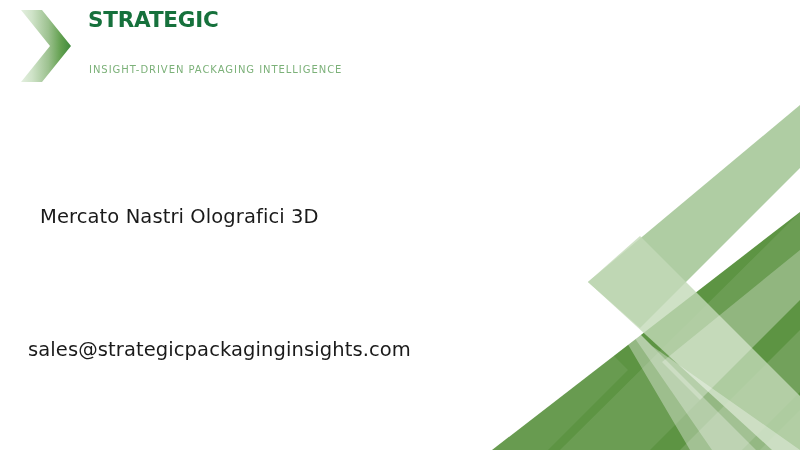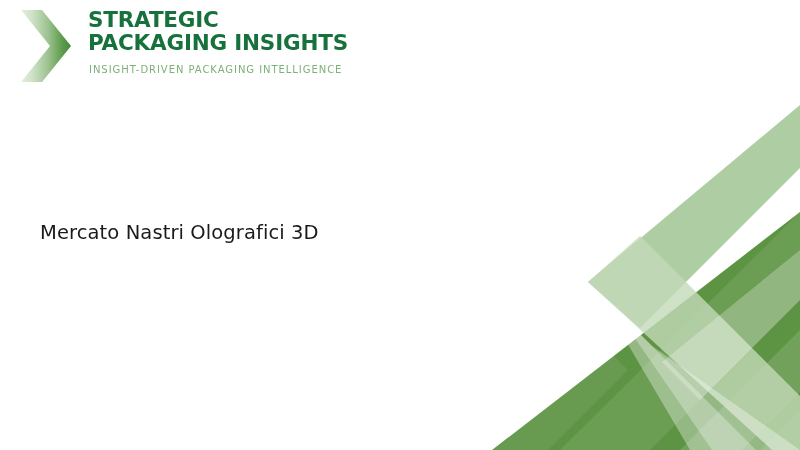--- a/index.html
+++ b/index.html
@@ -81,21 +81,20 @@
   
   .slide-title {
     position: absolute;
     left: 40px;
     top: 205px;
     font-size: 19.5px;
     font-weight: normal;
     color: #1a1a1a;
     letter-spacing: 0.1px;
     white-space: nowrap;
-    margin-top: 16px;
   }
 
   .slide-email {
     position: absolute;
     left: 28px;
     top: 338px;
     font-size: 19.5px;
     font-weight: normal;
     color: #1a1a1a;
     letter-spacing: 0.1px;
@@ -144,22 +143,22 @@
   </svg>
 
   <div class="logo-block">
 
     <svg class="logo-mark" viewBox="0 0 52 74" width="52" height="74" xmlns="http://www.w3.org/2000/svg">
       <path d="M1,1 L22,1 L51,37 L22,73 L1,73 L30,37 Z" fill="url(#markGrad)"></path>
     </svg>
 
     <div class="logo-text">
       <div class="logo-line logo-line-1">STRATEGIC</div>
-      <div class="logo-line logo-line-2">PACKAGING INSIGHTS</div>
     </div>
 
     <div class="logo-tagline">INSIGHT-DRIVEN PACKAGING INTELLIGENCE</div>
   </div>
 
   <div class="slide-title">Mercato Nastri Olografici 3D</div>
 
+  <div class="slide-email">sales@strategicpackaginginsights.com</div>
 
 </div>
 
 </body></html>

